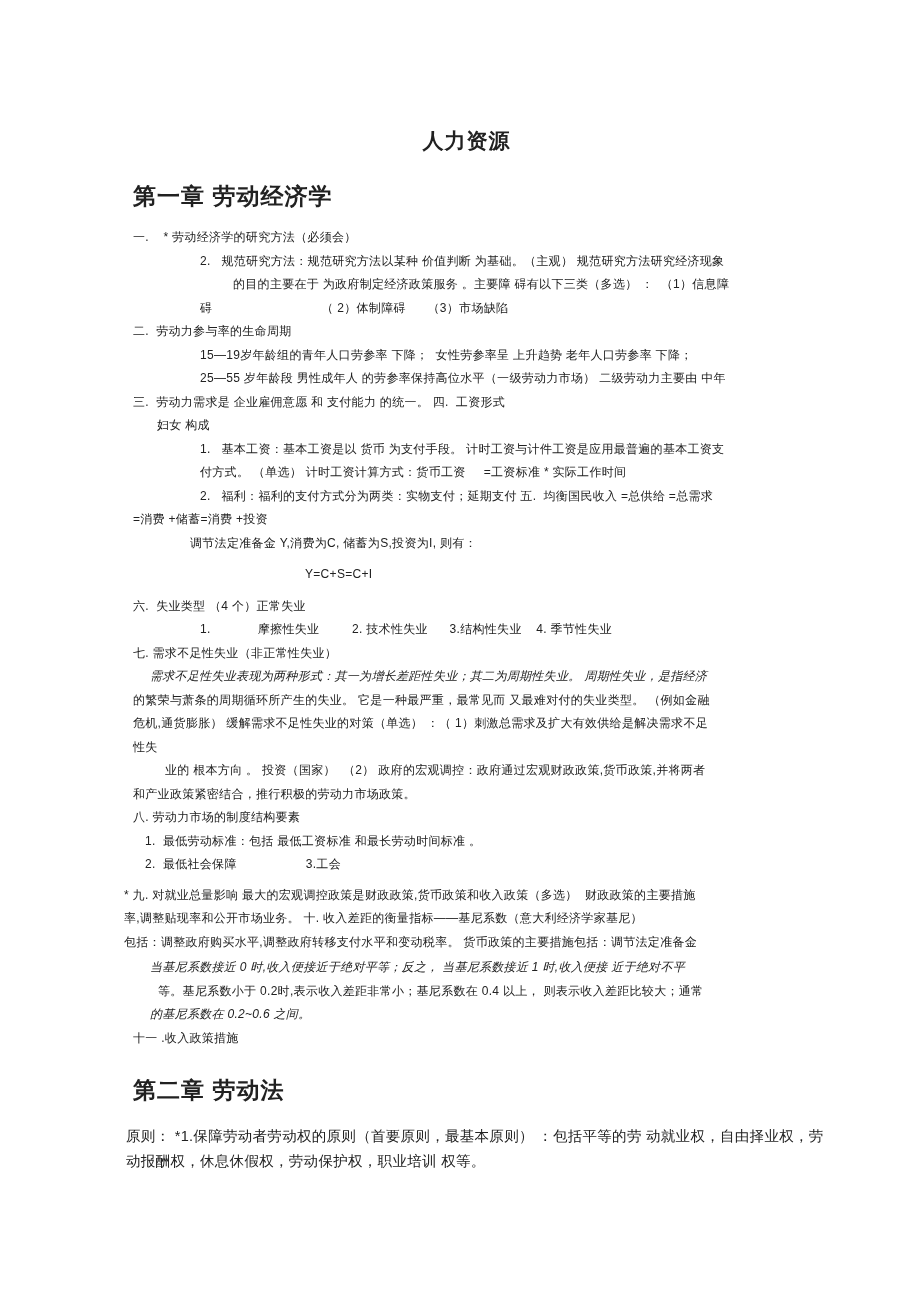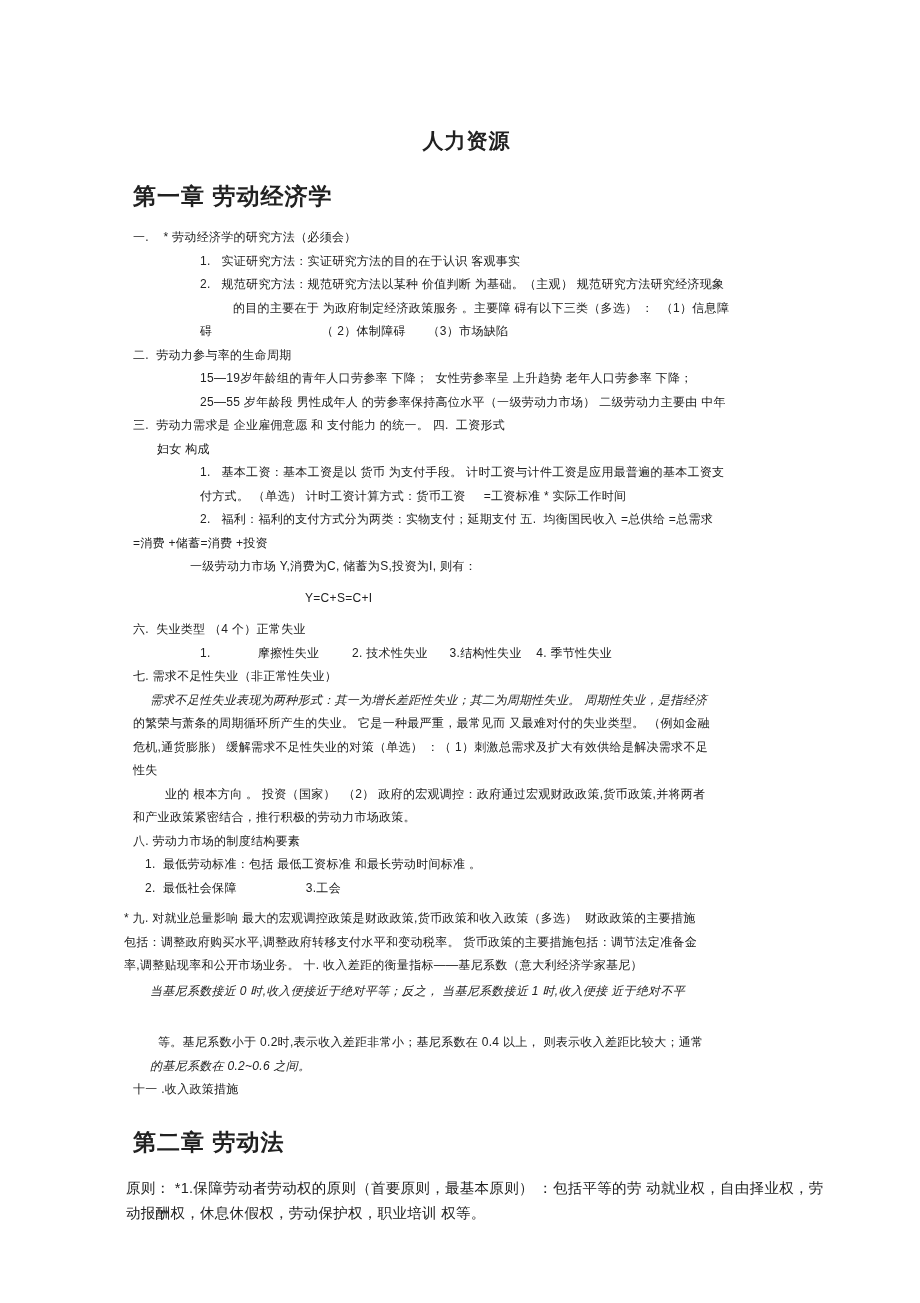--- a/index.html
+++ b/index.html
@@ -21,70 +21,69 @@
   .line{
     font-size:12px;line-height:23.5px;white-space:pre;
     margin:0;letter-spacing:0.3px;
   }
   .ind1{padding-left:57px;}
   .ind2{padding-left:67px;}
   .ind3{padding-left:100px;}
   .s12{padding-left:12px;}
   .s17{padding-left:17px;font-style:italic;}
   .s24{padding-left:24px;}
-  .s25{padding-left:25px;margin-top:28px;}
+  .s25{padding-left:25px;}
   .s32{padding-left:32px;}
   .formula{padding-left:172px;}
   .out{margin-left:-9px;}
   .gap2{margin-top:2px;}
   .gap4{margin-top:8px;}
   .gap7{margin-top:7px;}
   .c2line{font-size:14.5px;line-height:25px;white-space:pre;letter-spacing:0.3px;margin-left:-7px;}
   .c2label{font-weight:bold;font-size:15.5px;}
 </style>
 </head>
 <body>
 
 <div class="page">
 
   <h1 class="doc-title">人力资源</h1>
 
   <h2 class="chapter">第一章 劳动经济学</h2>
 
   <div class="line">一.    * 劳动经济学的研究方法（必须会）</div>
-  <div class="line ind2">1.   实证研究方法：实证研究方法的目的在于认识 客观事实</div>
   <div class="line ind2">2.   规范研究方法：规范研究方法以某种 价值判断 为基础。（主观） 规范研究方法研究经济现象</div>
   <div class="line ind3">的目的主要在于 为政府制定经济政策服务 。主要障 碍有以下三类（多选） ：  （1）信息障</div>
   <div class="line ind2">碍                              （ 2）体制障碍      （3）市场缺陷</div>
   <div class="line">二.  劳动力参与率的生命周期</div>
   <div class="line ind2">15—19岁年龄组的青年人口劳参率 下降；  女性劳参率呈 上升趋势 老年人口劳参率 下降；</div>
   <div class="line ind2">25—55 岁年龄段 男性成年人 的劳参率保持高位水平（一级劳动力市场） 二级劳动力主要由 中年</div>
   <div class="line">三.  劳动力需求是 企业雇佣意愿 和 支付能力 的统一。 四.  工资形式</div>
   <div class="line s24">妇女 构成</div>
   <div class="line ind2">1.   基本工资：基本工资是以 货币 为支付手段。 计时工资与计件工资是应用最普遍的基本工资支</div>
   <div class="line ind2">付方式。 （单选） 计时工资计算方式：货币工资     =工资标准 * 实际工作时间</div>
   <div class="line ind2">2.   福利：福利的支付方式分为两类：实物支付；延期支付 五.  均衡国民收入 =总供给 =总需求</div>
   <div class="line">=消费 +储蓄=消费 +投资</div>
-  <div class="line ind1">一级劳动力市场 Y,消费为C, 储蓄为S,投资为I, 则有：</div>
+  <div class="line ind1">调节法定准备金 Y,消费为C, 储蓄为S,投资为I, 则有：</div>
   <div class="line formula gap4">Y=C+S=C+I</div>
   <div class="line gap4">六.  失业类型 （4 个）正常失业</div>
   <div class="line ind2">1.             摩擦性失业         2. 技术性失业      3.结构性失业    4. 季节性失业</div>
   <div class="line">七. 需求不足性失业（非正常性失业）</div>
   <div class="line s17">需求不足性失业表现为两种形式：其一为增长差距性失业；其二为周期性失业。 周期性失业，是指经济</div>
   <div class="line">的繁荣与萧条的周期循环所产生的失业。 它是一种最严重，最常见而 又最难对付的失业类型。 （例如金融</div>
   <div class="line">危机,通货膨胀） 缓解需求不足性失业的对策（单选） ：（ 1）刺激总需求及扩大有效供给是解决需求不足</div>
   <div class="line">性失</div>
   <div class="line s32">业的 根本方向 。 投资（国家）  （2） 政府的宏观调控：政府通过宏观财政政策,货币政策,并将两者</div>
   <div class="line">和产业政策紧密结合，推行积极的劳动力市场政策。</div>
   <div class="line">八. 劳动力市场的制度结构要素</div>
   <div class="line s12">1.  最低劳动标准：包括 最低工资标准 和最长劳动时间标准 。</div>
   <div class="line s12">2.  最低社会保障                   3.工会</div>
   <div class="line out gap7">* 九. 对就业总量影响 最大的宏观调控政策是财政政策,货币政策和收入政策（多选）  财政政策的主要措施</div>
+  <div class="line out">率,调整贴现率和公开市场业务。 十. 收入差距的衡量指标——基尼系数（意大利经济学家基尼）</div>
   <div class="line out">包括：调整政府购买水平,调整政府转移支付水平和变动税率。 货币政策的主要措施包括：调节法定准备金</div>
-  <div class="line out">率,调整贴现率和公开市场业务。 十. 收入差距的衡量指标——基尼系数（意大利经济学家基尼）</div>
   <div class="line s17 gap2">当基尼系数接近 0 时,收入便接近于绝对平等；反之， 当基尼系数接近 1 时,收入便接 近于绝对不平</div>
   <div class="line s25">等。基尼系数小于 0.2时,表示收入差距非常小；基尼系数在 0.4 以上， 则表示收入差距比较大；通常</div>
   <div class="line s17">的基尼系数在 0.2~0.6 之间。</div>
   <div class="line">十一 .收入政策措施</div>
 
   <h2 class="chapter chapter2">第二章 劳动法</h2>
 
   <div class="c2line">原则： *1.保障劳动者劳动权的原则（首要原则，最基本原则） ：包括平等的劳 动就业权，自由择业权，劳</div>
   <div class="c2line">动报酬权，休息休假权，劳动保护权，职业培训 权等。</div>
 

